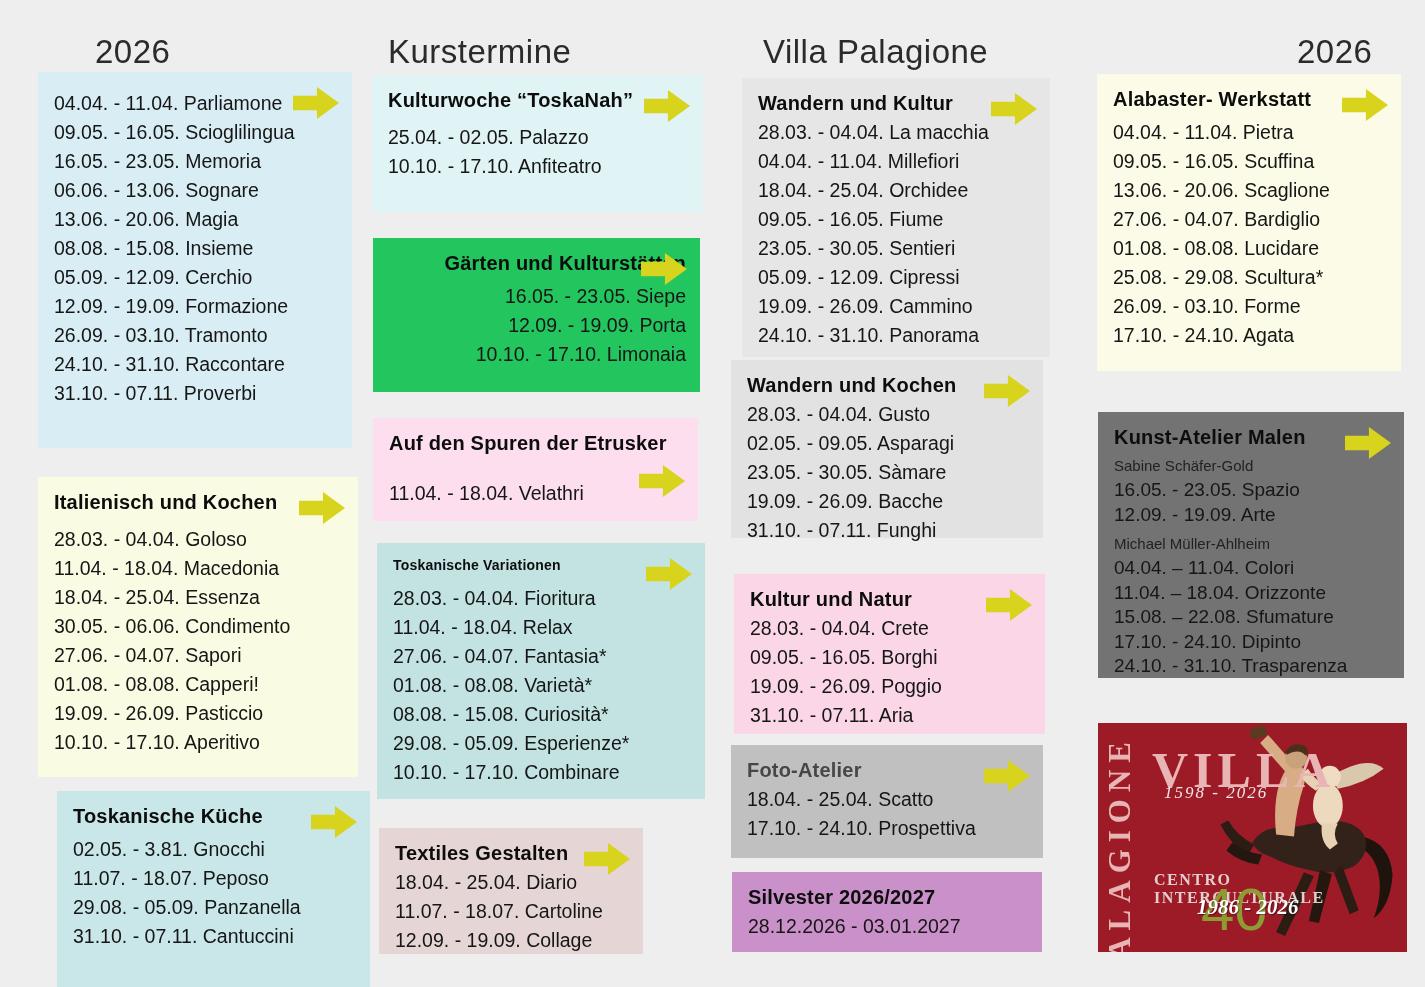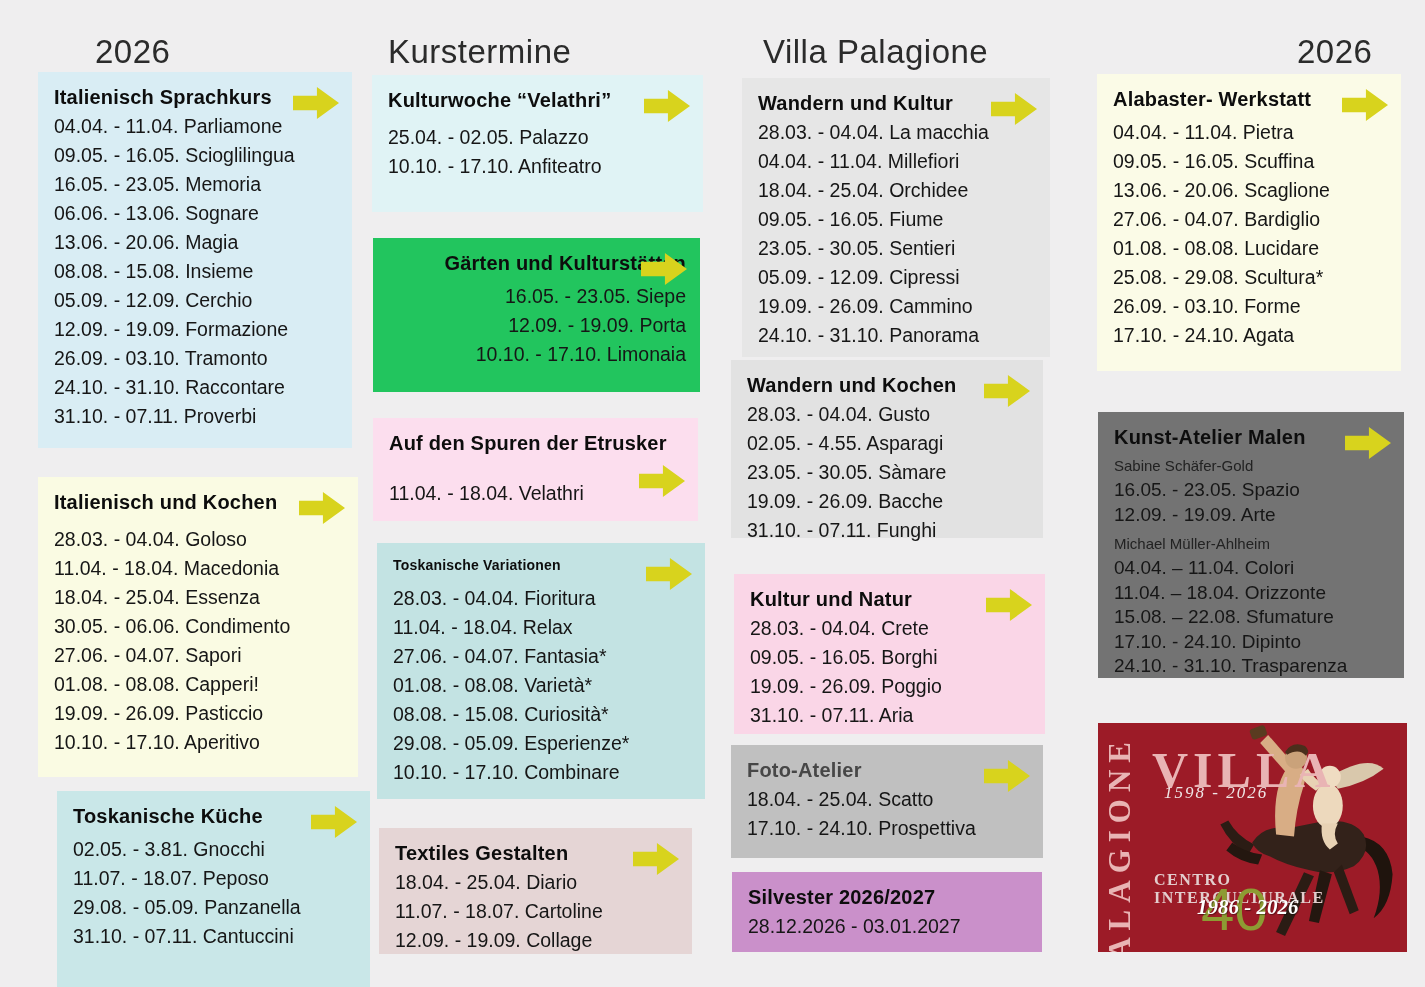--- a/index.html
+++ b/index.html
@@ -24,21 +24,21 @@
   .arrow-low{top:46px;}
 
   
   .b0{left:38px;top:72px;width:314px;height:376px;}
   .b1{left:38px;top:477px;width:320px;height:300px;}
   .b2{left:57px;top:791px;width:313px;height:199px;}
   .b3{left:372px;top:75px;width:331px;height:137px;}
   .b4{left:373px;top:238px;width:327px;height:154px;}
   .b5{left:373px;top:418px;width:325px;height:103px;}
   .b6{left:377px;top:543px;width:328px;height:256px;}
-  .b7{left:379px;top:828px;width:313px;height:126px;}
+  .b7{left:379px;top:828px;width:264px;height:126px;}
   .b8{left:742px;top:78px;width:308px;height:279px;}
   .b9{left:731px;top:360px;width:312px;height:178px;}
   .b10{left:734px;top:574px;width:311px;height:160px;}
   .b11{left:731px;top:745px;width:312px;height:113px;}
   .b12{left:732px;top:872px;width:310px;height:80px;}
   .b13{left:1097px;top:74px;width:304px;height:297px;}
   .b14{left:1098px;top:412px;width:306px;height:266px;}
   .b6 .box-title{font-size:14px;}
   .b11 .box-title{color:#474747;}
 
@@ -67,21 +67,20 @@
 <body>
 
 <div class="page">
 
   <div class="hdr hdr-year-left">2026</div>
   <div class="hdr hdr-villa">Villa Palagione</div>
   <div class="hdr hdr-kurstermine">Kurstermine</div>
   <div class="hdr hdr-year-right">2026</div>
 
   <section class="box b0" style="background-color: rgb(217, 237, 244);">
-    <h2 class="box-title">Italienisch Sprachkurs</h2>
     <span class="arrow" style="background-color: rgb(216, 211, 29);"></span>
     <ul class="box-items">
 
     <li class="box-item">04.04. - 11.04. Parliamone</li>
         <li class="box-item">09.05. - 16.05. Scioglilingua</li>
         <li class="box-item">16.05. - 23.05. Memoria</li>
         <li class="box-item">06.06. - 13.06. Sognare</li>
         <li class="box-item">13.06. - 20.06. Magia</li>
         <li class="box-item">08.08. - 15.08. Insieme</li>
         <li class="box-item">05.09. - 12.09. Cerchio</li>
@@ -114,21 +113,21 @@
     <ul class="box-items gap-s">
 
     <li class="box-item">02.05. - 3.81. Gnocchi</li>
         <li class="box-item">11.07. - 18.07. Peposo</li>
         <li class="box-item">29.08. - 05.09. Panzanella</li>
         <li class="box-item">31.10. - 07.11. Cantuccini</li>
       </ul>
   </section>
 
   <section class="box b3" style="background-color: rgb(224, 243, 245);">
-    <h2 class="box-title">Kulturwoche “Velathri”</h2>
+    <h2 class="box-title">Kulturwoche “ToskaNah”</h2>
     <span class="arrow" style="background-color: rgb(216, 211, 29);"></span>
     <ul class="box-items gap-m">
 
     <li class="box-item">25.04. - 02.05. Palazzo</li>
         <li class="box-item">10.10. - 17.10. Anfiteatro</li>
       </ul>
   </section>
 
   <section class="box b4" style="background-color: #22c55e; text-align: right;">
     <h2 class="box-title">Gärten und Kulturstätten</h2>
@@ -191,21 +190,21 @@
         <li class="box-item">24.10. - 31.10. Panorama</li>
       </ul>
   </section>
 
   <section class="box b9" style="background-color: rgb(226, 226, 226);">
     <h2 class="box-title">Wandern und Kochen</h2>
     <span class="arrow" style="background-color: rgb(216, 211, 29);"></span>
     <ul class="box-items">
 
     <li class="box-item">28.03. - 04.04. Gusto</li>
-        <li class="box-item">02.05. - 4.55. Asparagi</li>
+        <li class="box-item">02.05. - 09.05. Asparagi</li>
         <li class="box-item">23.05. - 30.05. Sàmare</li>
         <li class="box-item">19.09. - 26.09. Bacche</li>
         <li class="box-item">31.10. - 07.11. Funghi</li>
       </ul>
   </section>
 
   <section class="box b10" style="background-color: rgb(250, 214, 231);">
     <h2 class="box-title">Kultur und Natur</h2>
     <span class="arrow" style="background-color: rgb(216, 211, 29);"></span>
     <ul class="box-items">

